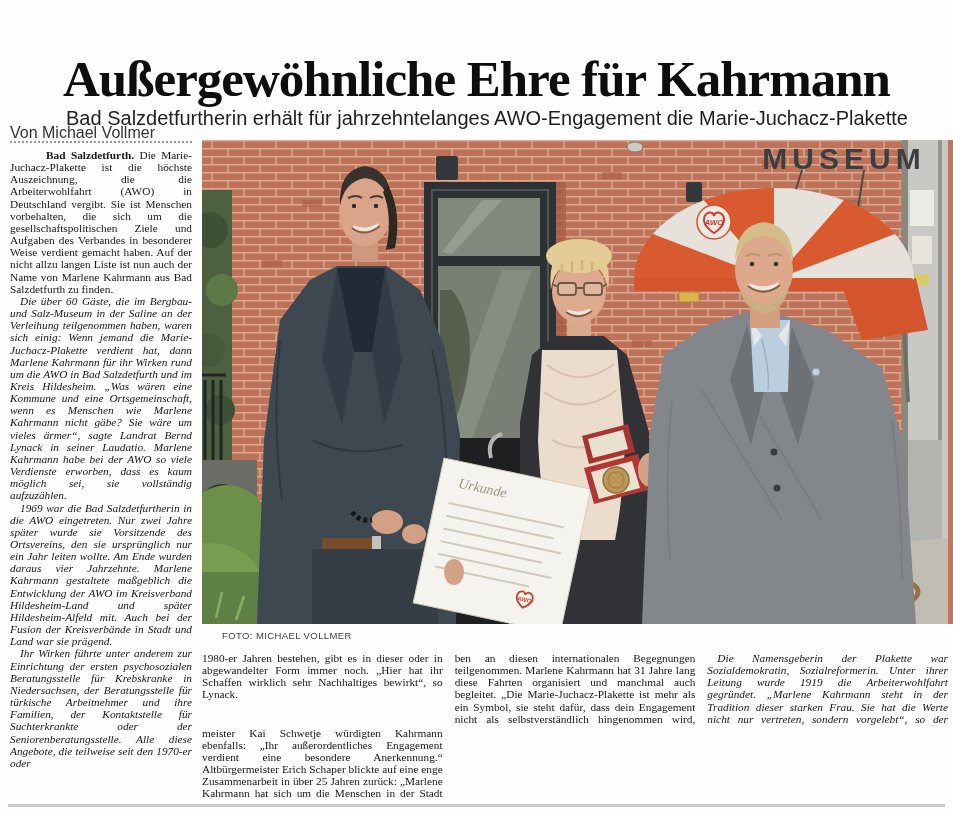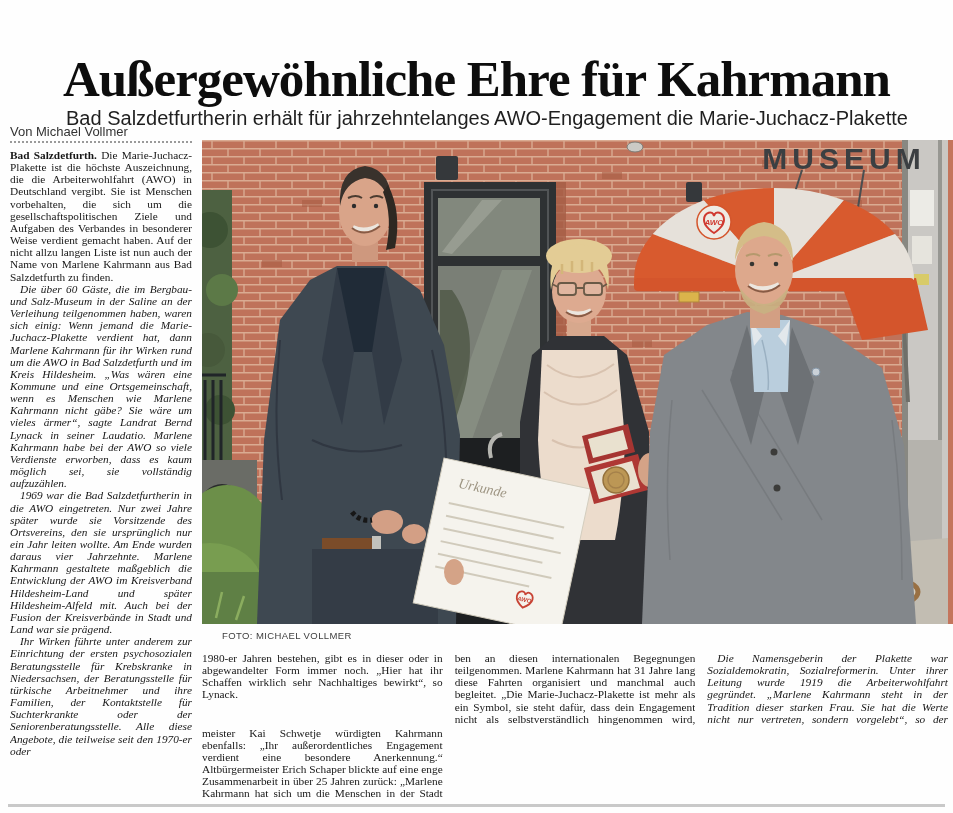--- a/index.html
+++ b/index.html
@@ -3,26 +3,26 @@
 <meta charset="utf-8">
 <style>
   html,body{margin:0;padding:0;background:#ffffff;}
   .page{position:relative;width:953px;height:813px;background:#fefefe;overflow:hidden;
         font-family:"Liberation Serif",serif;color:#161616;}
   .headline{position:absolute;left:0;right:0;top:16px;text-align:center;
     font-family:"Liberation Serif",serif;font-weight:700;font-size:51px;letter-spacing:-1px;color:#0d0d0d;}
   .subheadline{position:absolute;left:0;right:0;top:90px;text-align:center;
     font-family:"Liberation Sans",sans-serif;font-size:20px;font-weight:400;color:#1f1f1f;margin-left:21px;}
   .byline{position:absolute;left:10px;top:124px;font-family:"Liberation Sans",sans-serif;
-    font-size:13px;color:#333;}
+    font-size:16px;color:#333;}
   .byline-rule{position:absolute;left:10px;top:141px;width:182px;border-top:2px dotted #9a9a9a;}
   .col{font-size:11.3px;line-height:12.15px;text-align:justify;hyphens:auto;-webkit-hyphens:auto;}
   .col p{margin:0;}
   .col p.ind{text-indent:10px;font-style:italic;}
-  .col b{font-weight:700;}
+  .col b{font-weight:700;margin-left:36px;}
   .col1{position:absolute;left:10px;top:149px;width:182px;height:652px;overflow:hidden;}
   .photo{position:absolute;left:202px;top:140px;width:767px;height:484px;background:#c4755c;}
   .photo svg{display:block;}
   .caption-row{position:absolute;left:202px;top:628px;width:746px;display:flex;
     justify-content:space-between;align-items:flex-start;font-family:"Liberation Sans",sans-serif;}
   .caption{font-size:12px;color:#101010;}
   .credit{font-size:9.5px;color:#3d3d3d;letter-spacing:.4px;white-space:nowrap;margin-left:20px;padding-top:2px;}
   .bottomcols{position:absolute;left:202px;top:652px;width:746px;height:149px;
     display:grid;grid-template-columns:repeat(3,1fr);column-gap:12px;overflow:hidden;}
   .bcol{overflow:hidden;}

